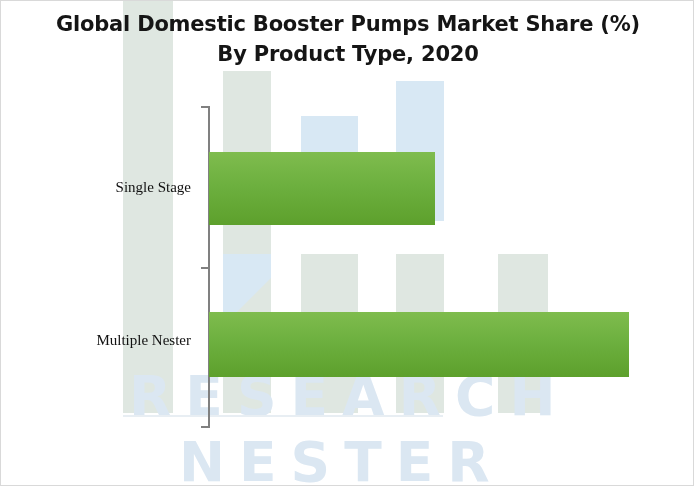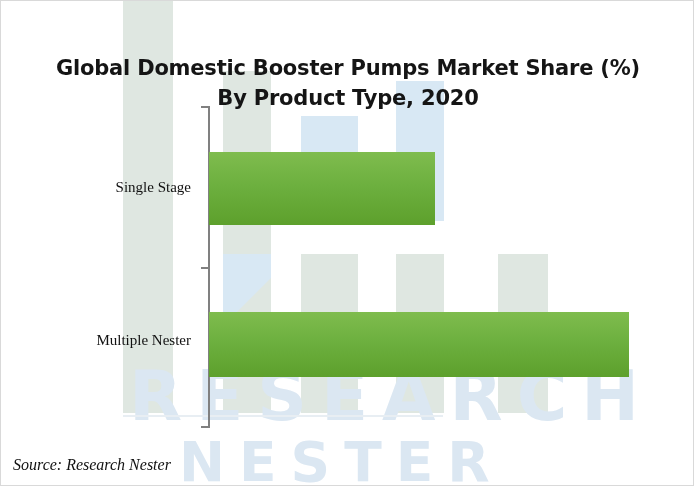--- a/index.html
+++ b/index.html
@@ -48,21 +48,21 @@
     color: #dbe7f2;
     font-family: "DejaVu Sans", sans-serif;
     font-weight: bold;
     letter-spacing: 14px;
     white-space: nowrap;
     user-select: none;
   }
   #wm-research {
     left: 128px;
     top: 368px;
-    font-size: 69px;
+    font-size: 55px;
     line-height: 55px;
   }
   #wm-nester {
     left: 178px;
     top: 434px;
     font-size: 55px;
     line-height: 55px;
   }
   #wm-rule {
     position: absolute;
@@ -74,21 +74,20 @@
   }
 
   
   #title-block {
     position: absolute;
     left: 0;
     top: 8px;
     width: 694px;
     text-align: center;
     z-index: 5;
-    margin-top: 44px;
   }
   .title-line {
     font-family: "DejaVu Sans", sans-serif;
     font-weight: bold;
     font-size: 21px;
     line-height: 30px;
     color: #151515;
     letter-spacing: -0.2px;
   }
 
@@ -192,15 +191,14 @@
     <div class="axis-tick" id="tick-mid"></div>
     <div class="axis-tick" id="tick-bottom"></div>
 
     <div class="bar" id="bar-single" style="width: 226px;"></div>
     <div class="bar" id="bar-multiple" style="width: 420px;"></div>
 
     <div class="cat-label" id="label-single">Single Stage</div>
     <div class="cat-label" id="label-multiple">Multiple Nester</div>
   </div>
 
-  <div id="source">Source: Research Nester</div>
 
 </div>
 
 </body></html>

